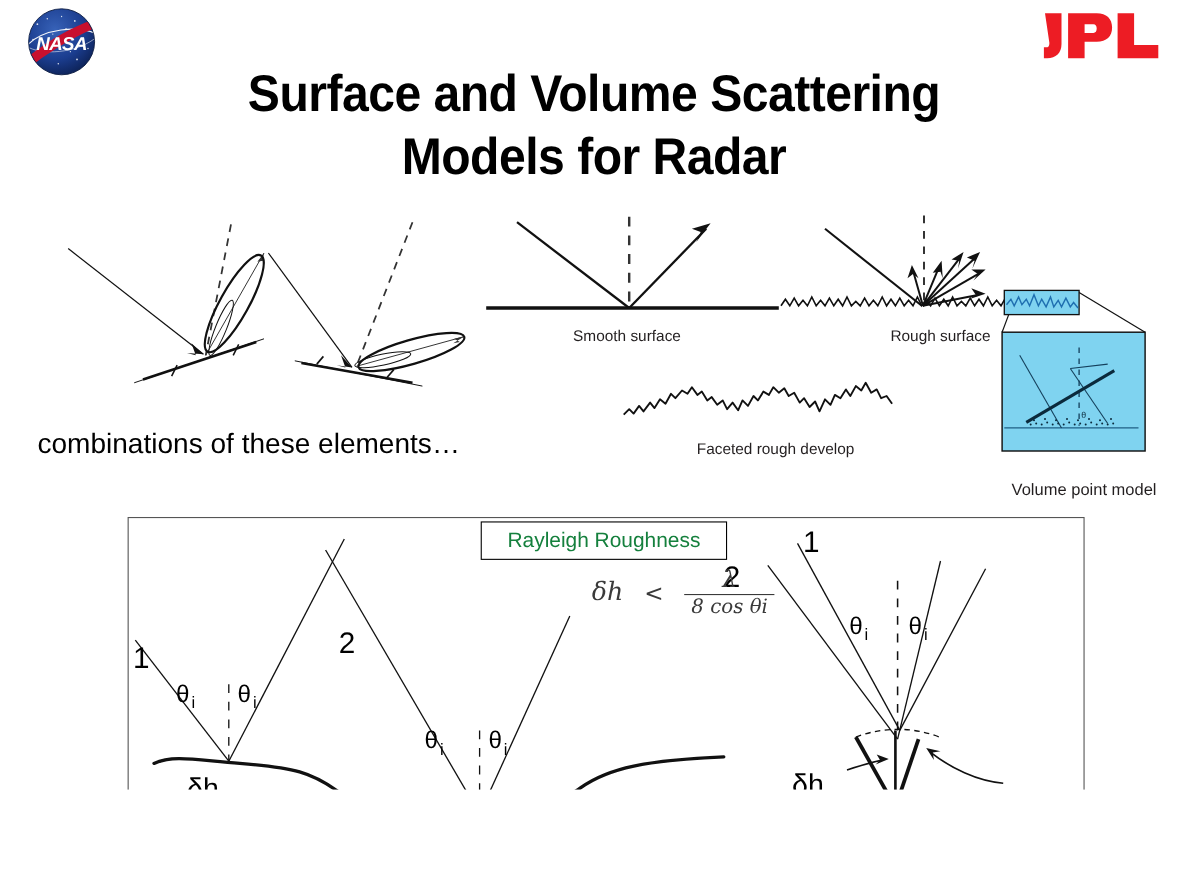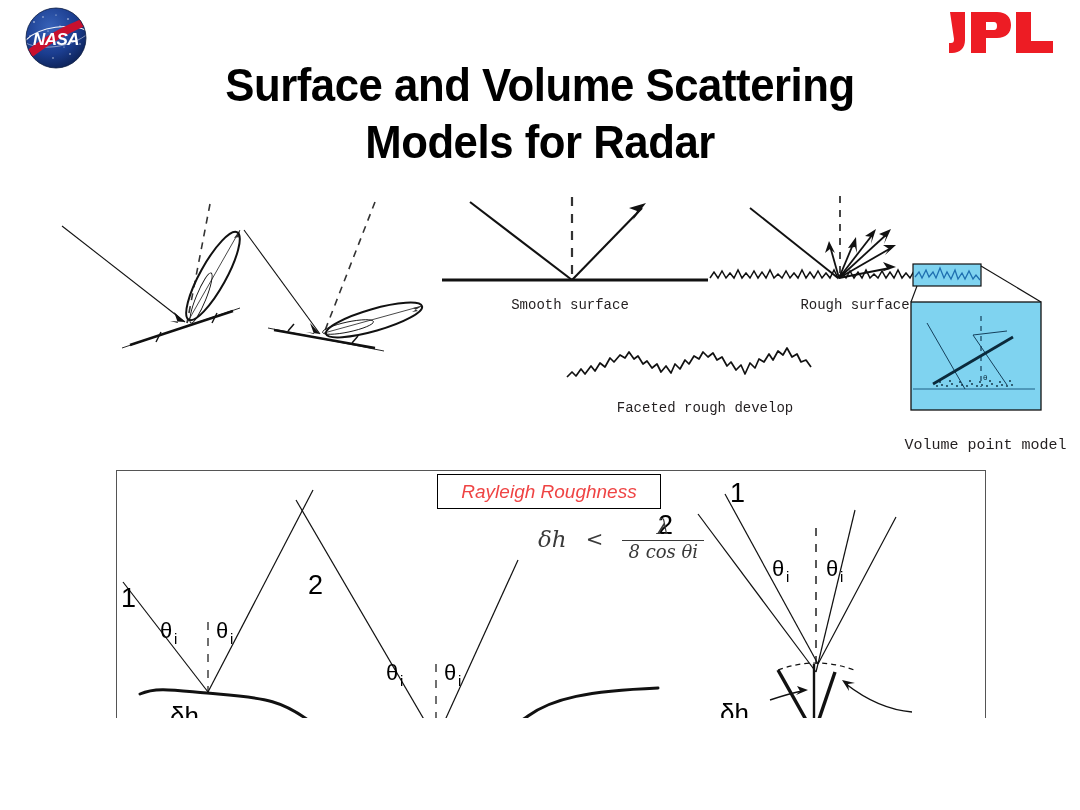--- a/index.html
+++ b/index.html
@@ -46,32 +46,32 @@
     font-size: 25.5px;
     line-height: 1.33;
     color: #000000;
   }
 
   
   .caption {
     font-size: 14px;
     color: #231f20;
     text-align: center;
-    font-family: Liberation Mono, monospace;
+    font-family: Liberation Sans, sans-serif;
   }
 
   
   #rayleigh-box {
     left: 437px; top: 474px; width: 222px; height: 33px;
     border: 1.3px solid #000;
     background: #ffffff;
     z-index: 6;
     display: flex; align-items: center; justify-content: center;
   }
-  #rayleigh-box span { font-size: 19px; color:#ef4444;font-style:italic; }
+  #rayleigh-box span { font-size: 19px; color:#15803d; }
 
   
   #rayleigh-formula {
     left: 520px; top: 516px;
     font-family: "DejaVu Serif", serif;
     font-style: italic;
     color: #3a3a3a;
     z-index: 5;
     margin-left: 18px;
   }
@@ -306,20 +306,21 @@
           <circle cx="95" cy="126" r="0.9"></circle>
         <circle cx="105" cy="127" r="0.9"></circle>
           <circle cx="115" cy="126" r="0.9"></circle>
       </g>
       <text x="88" y="125" font-size="8" fill="#0b2a3c">θ</text>
     </svg>
   </div>
   <div class="abs caption" style="left:898px; top:437px; width:175px; font-size:15px;">Volume point model</div>
 
   <div class="abs" id="intuition-text">
+    <div>combinations of these elements…</div>
   </div>
 
   <div class="abs" id="bottom-panel"></div>
 
   <div class="abs" style="left:118px; top:472px; width:560px; height:290px;">
     <svg width="560" height="290" viewBox="0 0 560 290">
 
       <line x1="5" y1="110" x2="90" y2="220" stroke="#111" stroke-width="1.2"></line>
 
       <line x1="90" y1="220" x2="195" y2="18" stroke="#111" stroke-width="1.2"></line>

